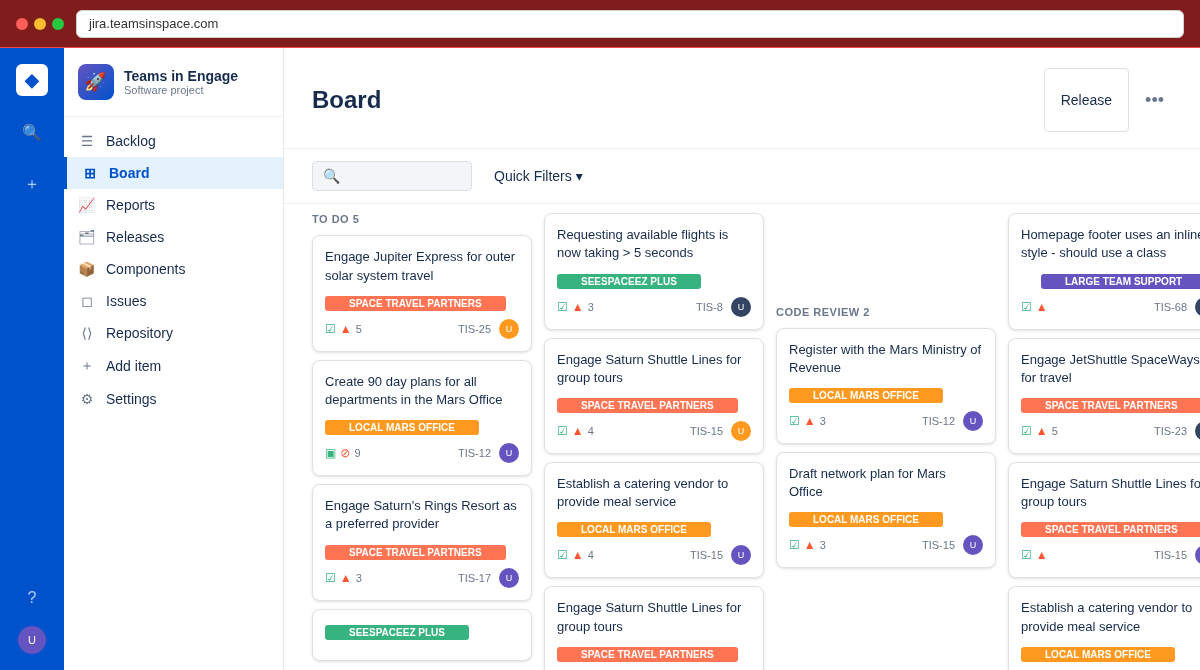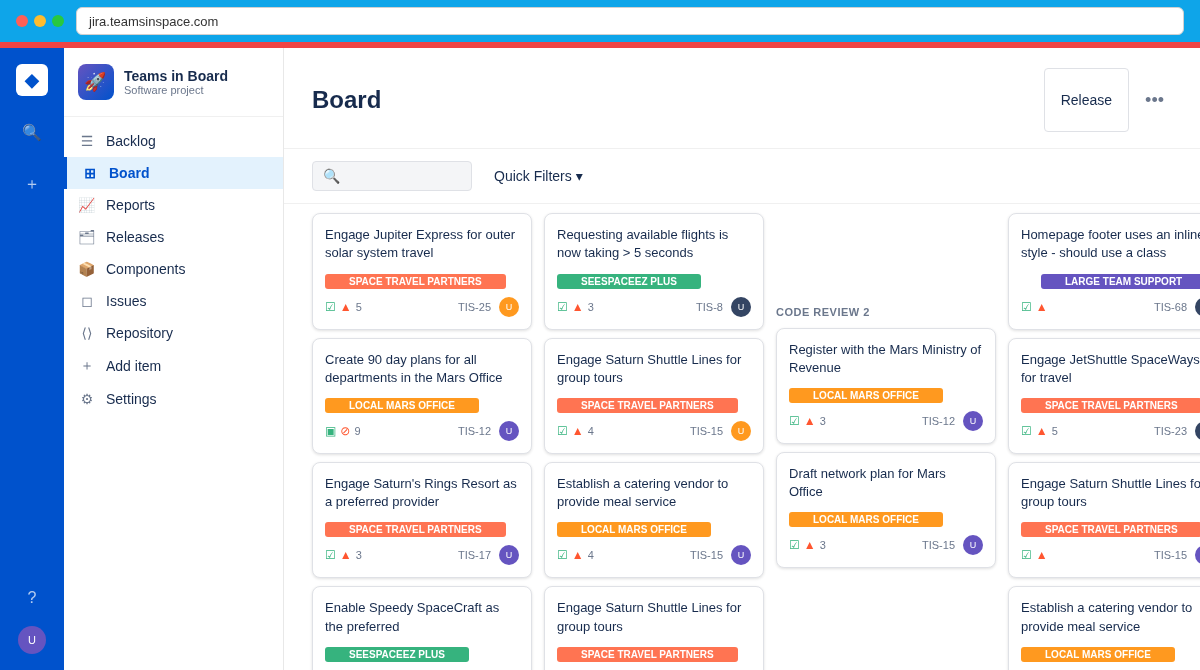--- a/index.html
+++ b/index.html
@@ -1,22 +1,22 @@
 <!DOCTYPE html>
 <html><head>
   <meta charset="utf-8">
   <style>
     * { box-sizing: border-box; margin: 0; padding: 0; }
     body { font-family: -apple-system, BlinkMacSystemFont, 'Segoe UI', sans-serif; background: #f4f5f7; height: 670px; overflow: hidden; }
 
     
     .browser-chrome {
       height: 48px;
-      background: #0ea5e9;
-      border-bottom: 6px solid #ef4444;
+      background: #7f1d1d;
+      border-bottom: 1px solid #ef4444;
       display: flex;
       align-items: center;
       padding: 16px 16px;
       gap: 12px;
     }
     .browser-dots { display: flex; gap: 6px; }
     .dot { width: 12px; height: 12px; border-radius: 50%; }
     .dot-red { background: #ff5f57; }
     .dot-yellow { background: #febc2e; }
     .dot-green { background: #28c840; }
@@ -275,21 +275,21 @@
     <div class="rail-bottom">
       <div class="rail-icon">?</div>
       <div class="avatar-small">U</div>
     </div>
   </div>
 
   <div class="sidebar">
     <div class="project-header">
       <div class="project-avatar">🚀</div>
       <div class="project-info">
-        <div class="project-name">Teams in Board</div>
+        <div class="project-name">Teams in Engage</div>
         <div class="project-type">Software project</div>
       </div>
     </div>
     <nav class="sidebar-nav">
 
     <div class="sidebar-item">
           <span class="icon">☰</span>
     <span>Backlog</span>
         </div>
         <div class="sidebar-item active">
@@ -379,21 +379,20 @@
       <div><span class="card-tag tag-space-travel">SPACE TRAVEL PARTNERS</span></div>
       <div class="card-footer">
         <span class="check-icon">☑</span>
                 <span class="arrow-icon">▲</span>
         <span class="count-badge">3</span>
         <span class="ticket-id">TIS-17</span>
         <span class="card-avatar" style="background:#6554c0">U</span>
       </div>
     </div>
             <div class="card">
-      <div class="card-title">Enable Speedy SpaceCraft as the preferred</div>
       <div><span class="card-tag tag-seespaceez">SEESPACEEZ PLUS</span></div>
       <div class="card-footer">
         
         
         
         
       </div>
     </div>
           </div>
         </div>

